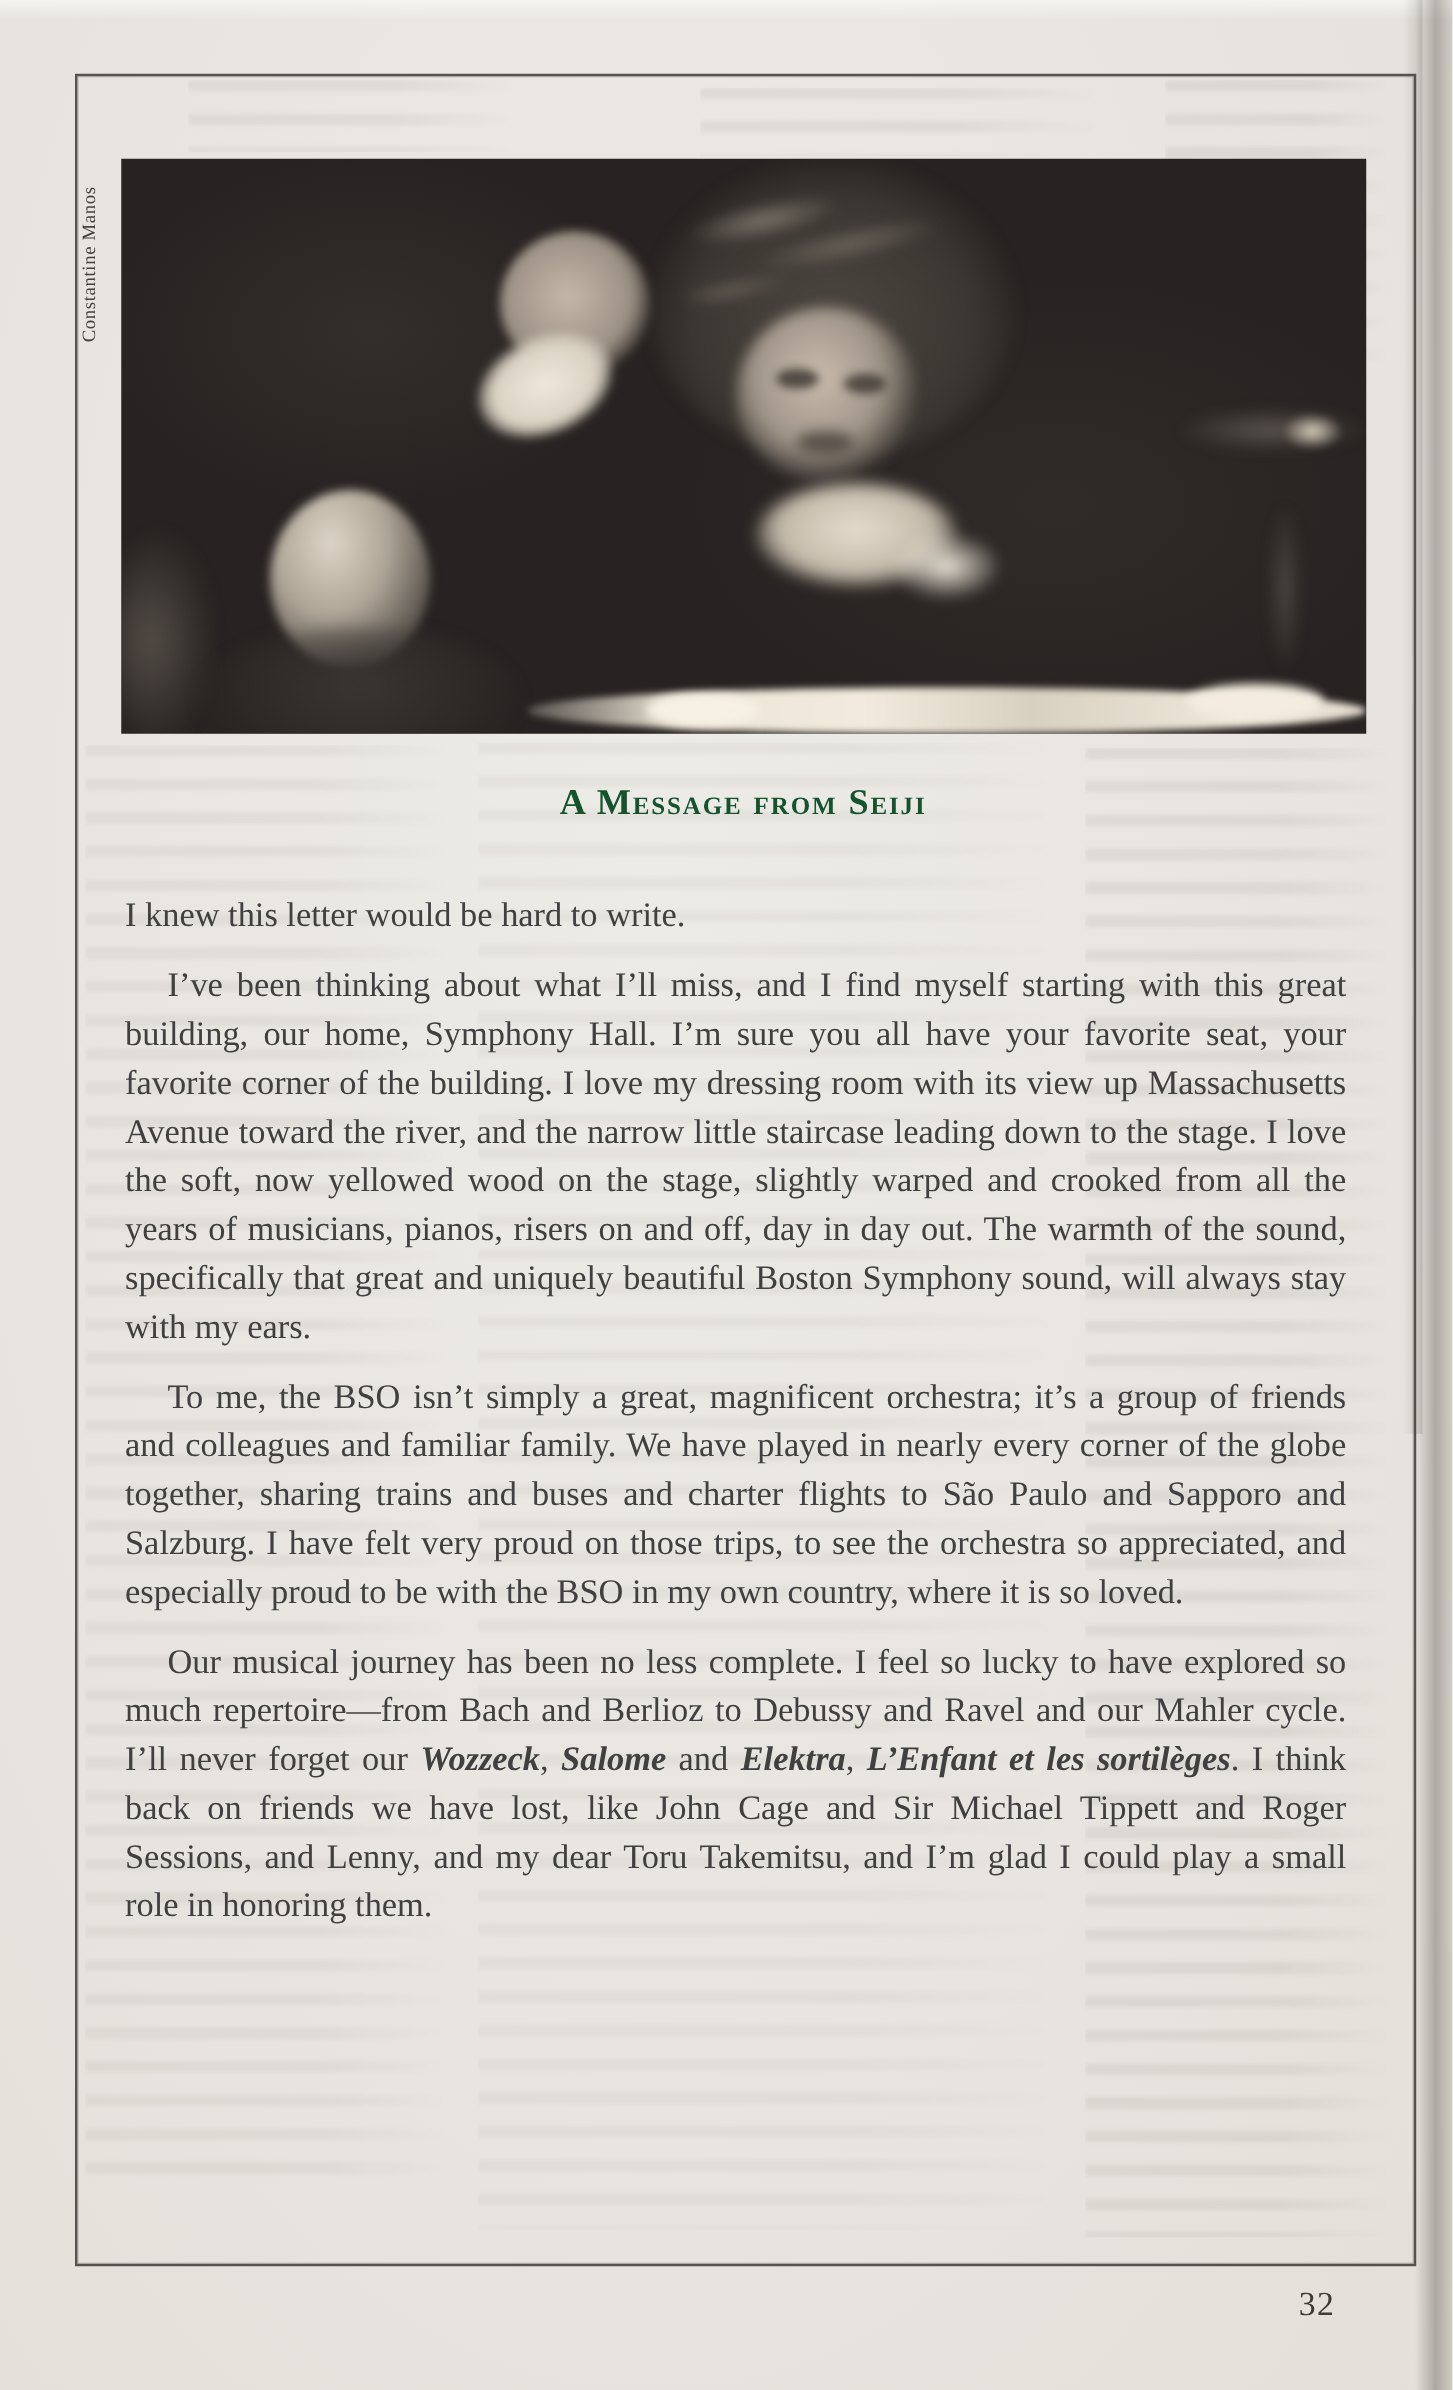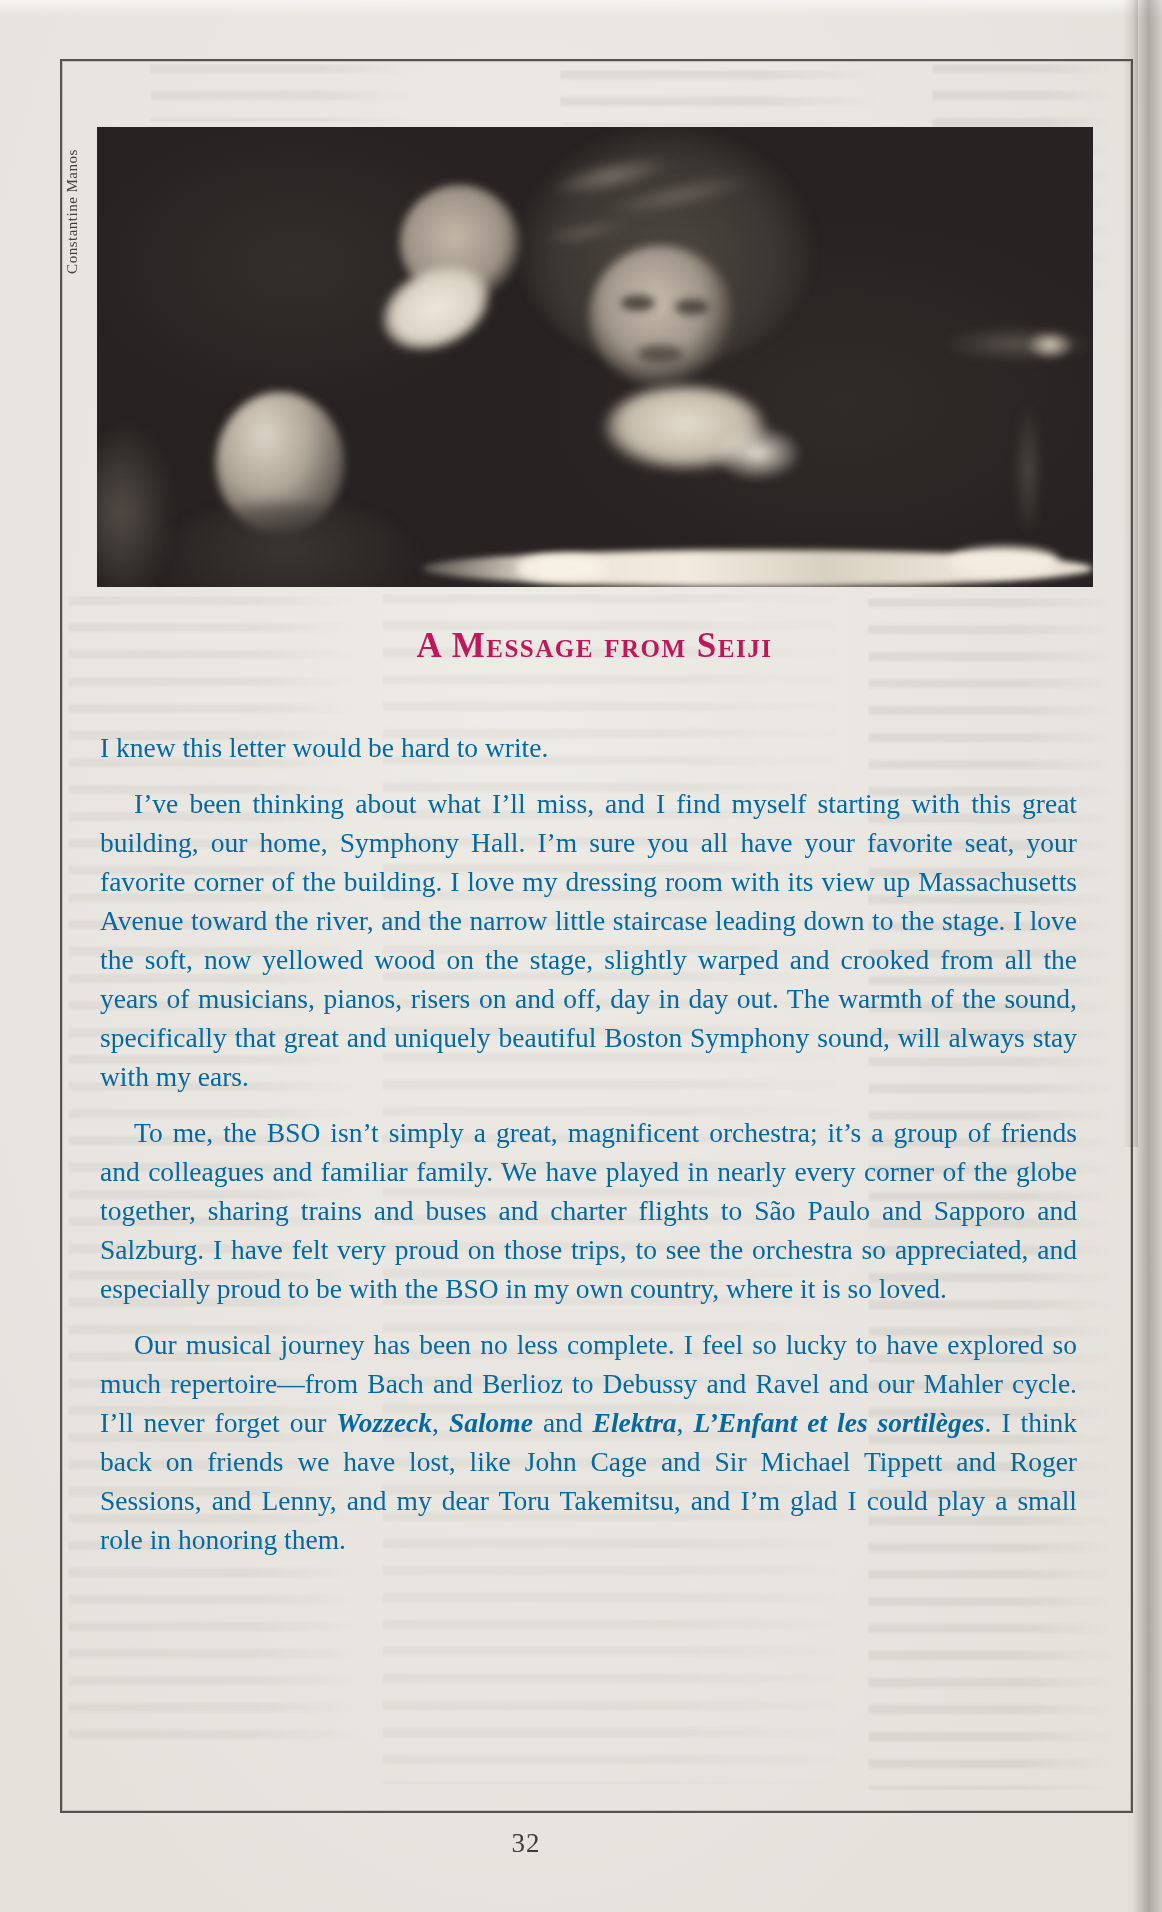--- a/index.html
+++ b/index.html
@@ -82,31 +82,31 @@
   .band-bright2{left:852px;top:420px;width:110px;height:28px;background:#f3ecdf;filter:blur(4px);}
   .right-streak-h{left:848px;top:200px;width:146px;height:34px;
     background:radial-gradient(ellipse at 50% 50%, rgba(140,131,120,.5), rgba(140,131,120,0) 75%);filter:blur(5px);}
   .right-blob{left:930px;top:204px;width:46px;height:28px;
     background:radial-gradient(ellipse at 50% 50%, #d6ccba 0%, rgba(120,112,100,0) 75%);filter:blur(3px);}
   .right-streak-v{left:918px;top:278px;width:26px;height:130px;
     background:radial-gradient(ellipse at 50% 50%, rgba(120,112,102,.45), rgba(120,112,102,0) 75%);filter:blur(5px);}
 
   
   .title{left:62px;top:626px;width:1065px;text-align:center;
-    font-variant:small-caps;font-weight:700;font-size:35px;letter-spacing:1.5px;color:#be185d;}
+    font-variant:small-caps;font-weight:700;font-size:29px;letter-spacing:1.5px;color:#14532d;}
 
   
-  .letter{left:100px;top:728px;width:977px;color:#0369a1;
+  .letter{left:100px;top:712px;width:977px;color:#404040;
     font-size:27.5px;line-height:39px;text-align:justify;z-index:3;}
   .letter p{margin:0 0 17px 0;}
   .letter p.indent{text-indent:34px;}
   .letter i{font-style:italic;font-weight:bold;}
 
   
-  .page-number{left:0;top:1828px;width:1052px;text-align:center;
+  .page-number{left:16px;top:1828px;width:1052px;text-align:right;
     font-size:27px;color:#3f3c38;letter-spacing:1px;}
 </style>
 </head>
 <body>
 
 <div class="abs scan-edge-top"></div>
 
 <div class="abs frame"></div>
 
 <div class="abs ghost ghost-a"></div>

